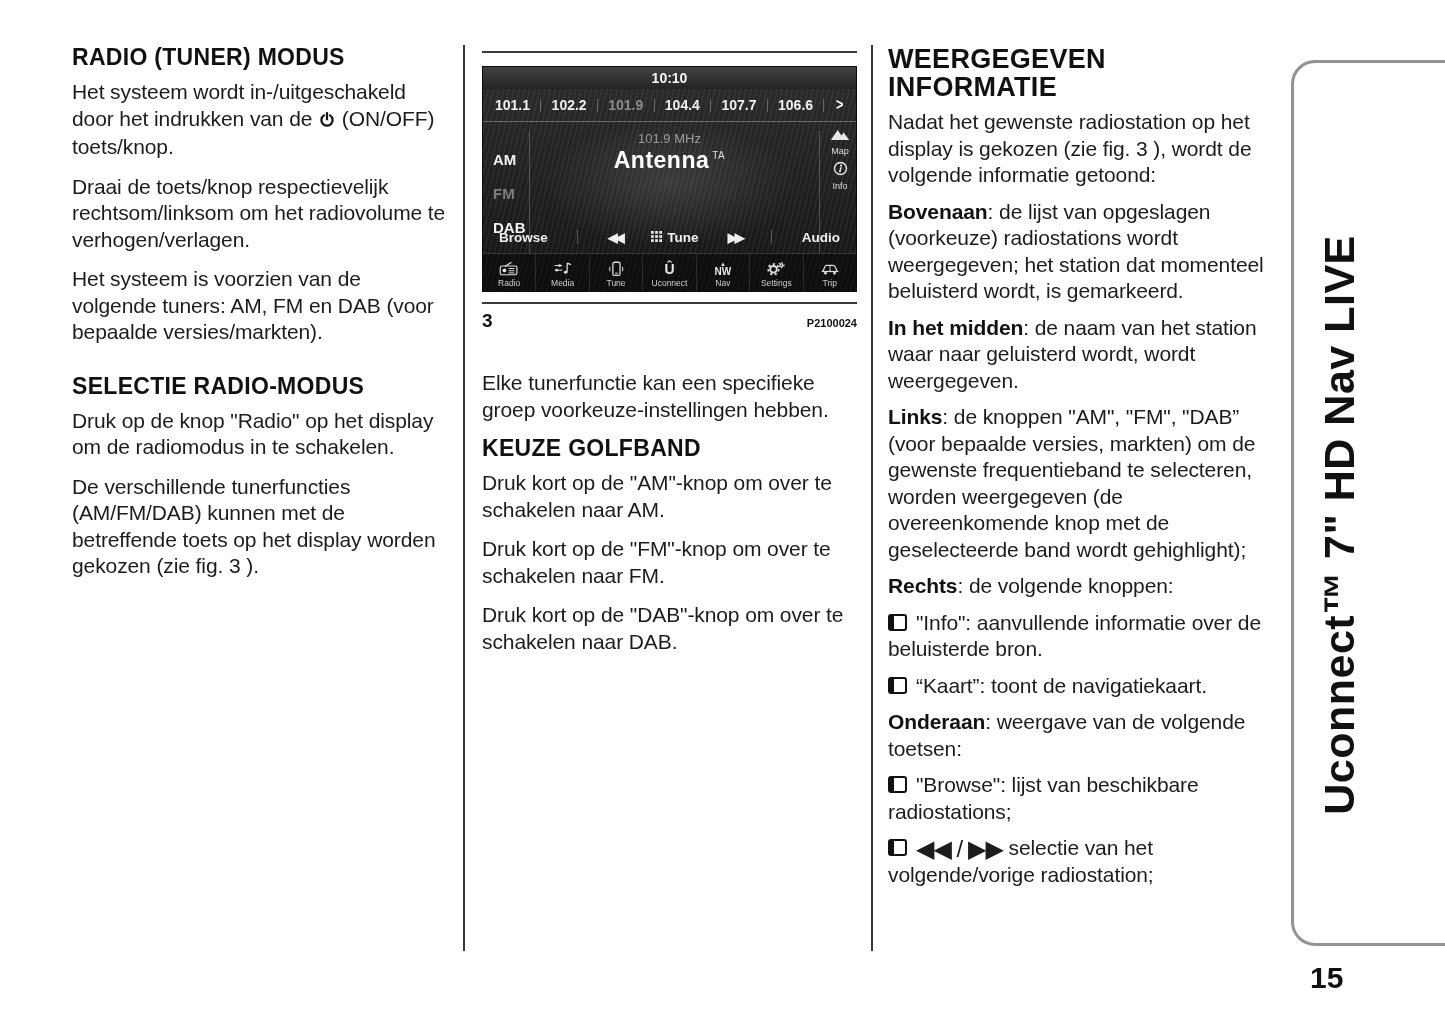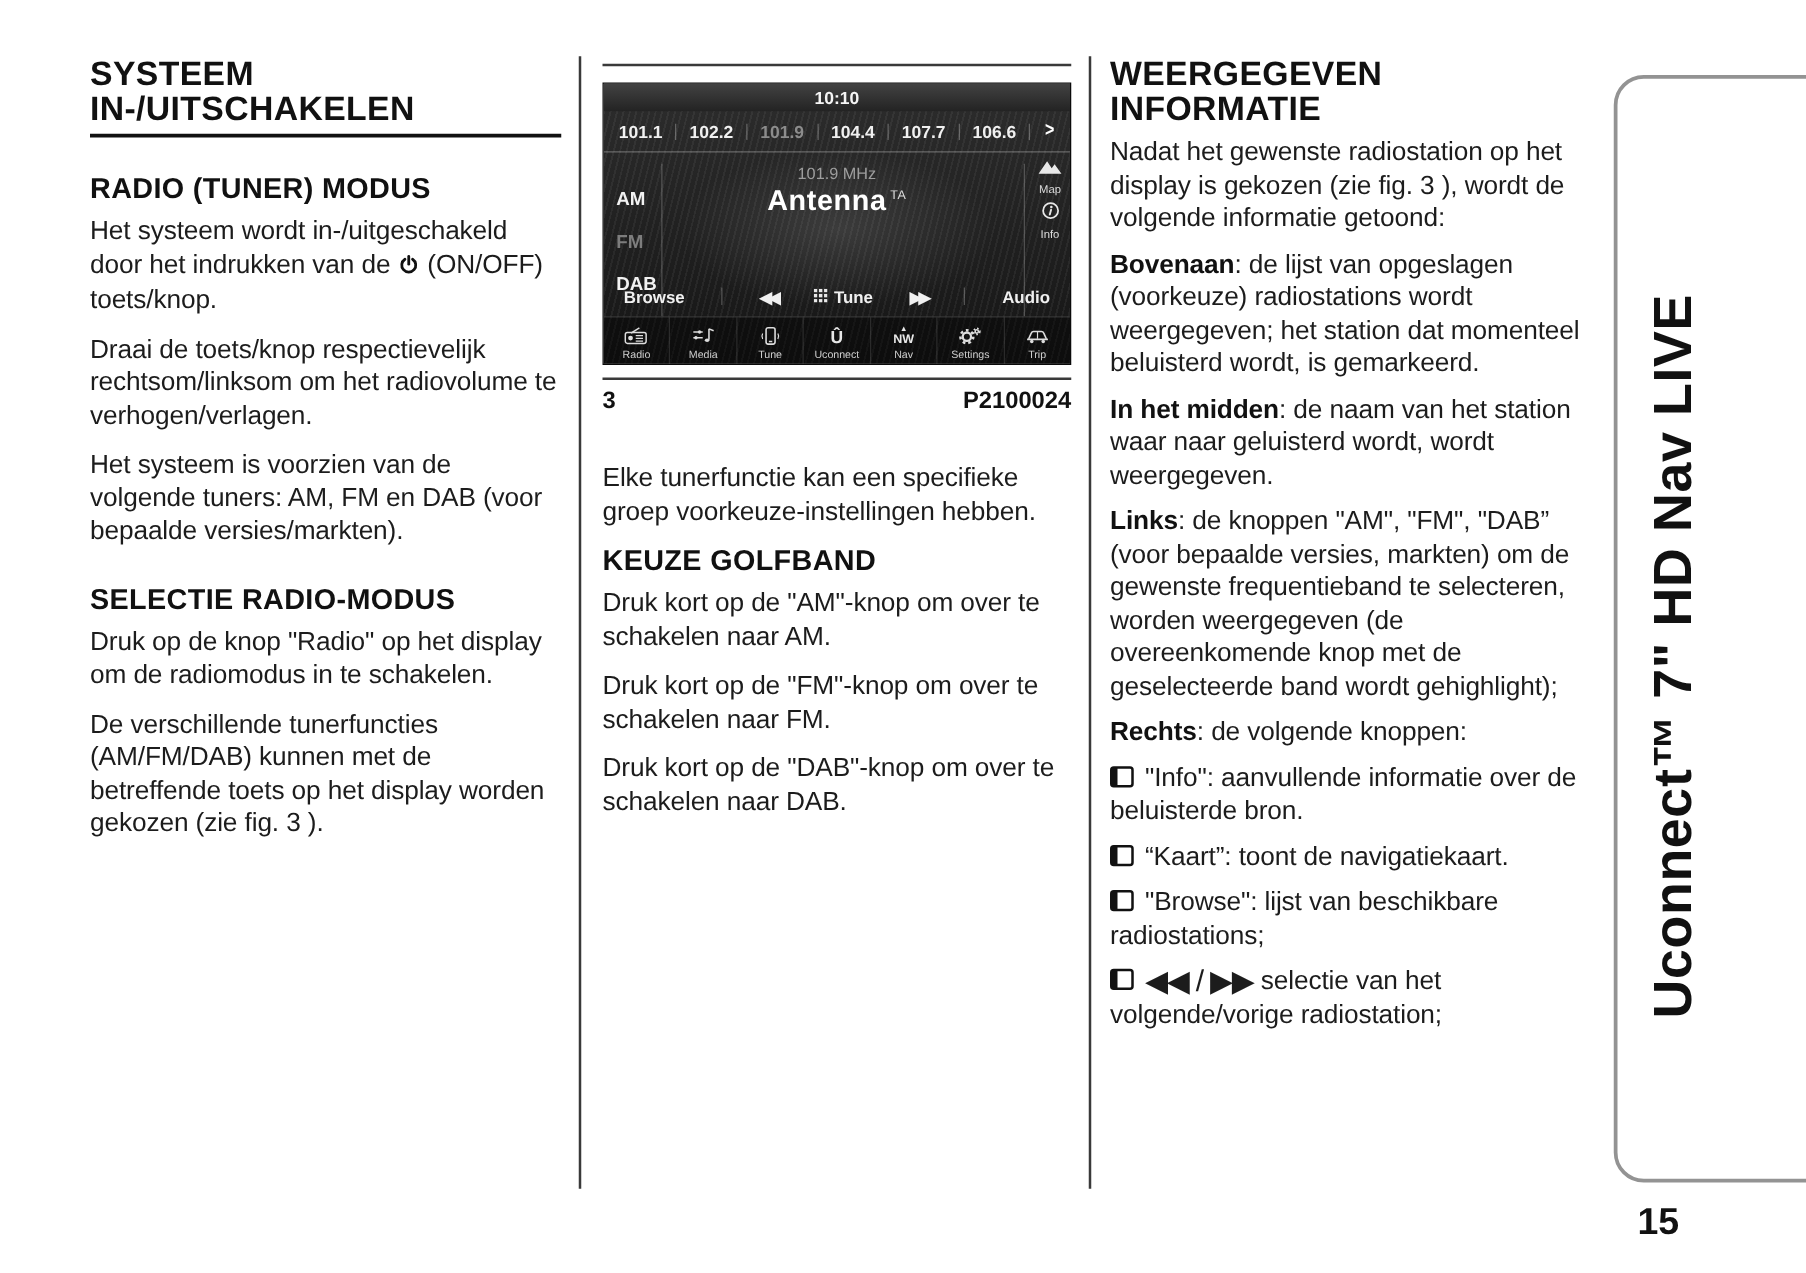--- a/index.html
+++ b/index.html
@@ -36,21 +36,21 @@
     border:2.5px solid #111;border-left-width:6px;border-radius:3px;
     margin-right:9px;vertical-align:-1px;
   }
   .big-arrows{font-size:24px;letter-spacing:-1px;line-height:20px;vertical-align:-2px;}
 
   
   .fig-topline{position:absolute;left:0;top:6px;width:375px;height:2px;background:#3a3a3a;}
   .fig-bottomline{position:absolute;left:0;top:257px;width:375px;height:2px;background:#3a3a3a;}
   .fig-caption{position:absolute;left:0;top:265px;width:375px;display:flex;justify-content:space-between;align-items:baseline;}
   .fig-num{font-size:19px;font-weight:bold;color:#111;}
-  .fig-code{font-size:19px;font-weight:bold;color:#111;}
+  .fig-code{font-size:11px;font-weight:bold;color:#111;}
 
   .screen{
     position:absolute;left:0;top:21px;width:375px;height:226px;
     background:
       radial-gradient(ellipse 55% 45% at 50% 52%, rgba(255,255,255,0.12), rgba(255,255,255,0) 62%),
       repeating-linear-gradient(104deg, rgba(255,255,255,0.05) 0 1.5px, rgba(0,0,0,0) 1.5px 5px),
       linear-gradient(#2d2d2d, #151515);
     border:1px solid #0a0a0a;box-sizing:border-box;
     color:#eee;overflow:hidden;
   }
@@ -131,24 +131,20 @@
     position:absolute;left:1310px;top:961px;
     font-size:30px;font-weight:bold;color:#111;
   }
   .mid-text{position:absolute;left:0;top:325px;width:375px;}
   .mid-text h2.sec{margin-top:13px;}
 </style>
 </head>
 <body>
 
 <section class="col col-left">
-  <h1 class="main-title underlined">
-    <span>SYSTEEM</span><br>
-    <span>IN-/UITSCHAKELEN</span>
-  </h1>
   <h2 class="sec">RADIO (TUNER) MODUS</h2>
   <p class="par">
     <span>Het systeem wordt in-/uitgeschakeld door het indrukken van de </span><span class="power-svg"><svg width="16" height="16" viewBox="0 0 20 20">
           <path d="M10 1.5 V9.2" stroke="#111" stroke-width="2.8" stroke-linecap="round" fill="none"></path>
           <path d="M6.2 4.2 A7 7 0 1 0 13.8 4.2" stroke="#111" stroke-width="2.8" stroke-linecap="round" fill="none"></path>
         </svg></span><span> (ON/OFF) toets/knop.</span>
   </p>
   <p class="par">Draai de toets/knop respectievelijk rechtsom/linksom om het radiovolume te verhogen/verlagen.</p>
   <p class="par">Het systeem is voorzien van de volgende tuners: AM, FM en DAB (voor bepaalde versies/markten).</p>
   <h2 class="sec mt">SELECTIE RADIO-MODUS</h2>
@@ -330,20 +326,21 @@
     <span>WEERGEGEVEN</span><br>
     <span>INFORMATIE</span>
   </h1>
   <p class="par">Nadat het gewenste radiostation op het display is gekozen (zie fig. 3 ), wordt de volgende informatie getoond:</p>
   <p class="par"><strong>Bovenaan</strong><span>: de lijst van opgeslagen (voorkeuze) radiostations wordt weergegeven; het station dat momenteel beluisterd wordt, is gemarkeerd.</span></p>
   <p class="par"><strong>In het midden</strong><span>: de naam van het station waar naar geluisterd wordt, wordt weergegeven.</span></p>
   <p class="par"><strong>Links</strong><span>: de knoppen "AM", "FM", "DAB” (voor bepaalde versies, markten) om de gewenste frequentieband te selecteren, worden weergegeven (de overeenkomende knop met de geselecteerde band wordt gehighlight);</span></p>
   <p class="par"><strong>Rechts</strong><span>: de volgende knoppen:</span></p>
   <p class="par"><span class="sq"></span><span>"Info": aanvullende informatie over de beluisterde bron.</span></p>
   <p class="par"><span class="sq"></span><span>“Kaart”: toont de navigatiekaart.</span></p>
+  <p class="par"><strong>Onderaan</strong><span>: weergave van de volgende toetsen:</span></p>
   <p class="par"><span class="sq"></span><span>"Browse": lijst van beschikbare radiostations;</span></p>
   <p class="par"><span class="sq"></span><span class="big-arrows">◀◀ / ▶▶</span><span> selectie van het volgende/vorige radiostation;</span></p>
 </section>
 
 <div class="sidebar-frame"></div>
 <div class="sidebar-title">
   <span class="vt">Uconnect™ 7" HD Nav LIVE</span>
 </div>
 
 <div class="page-number">15</div>

